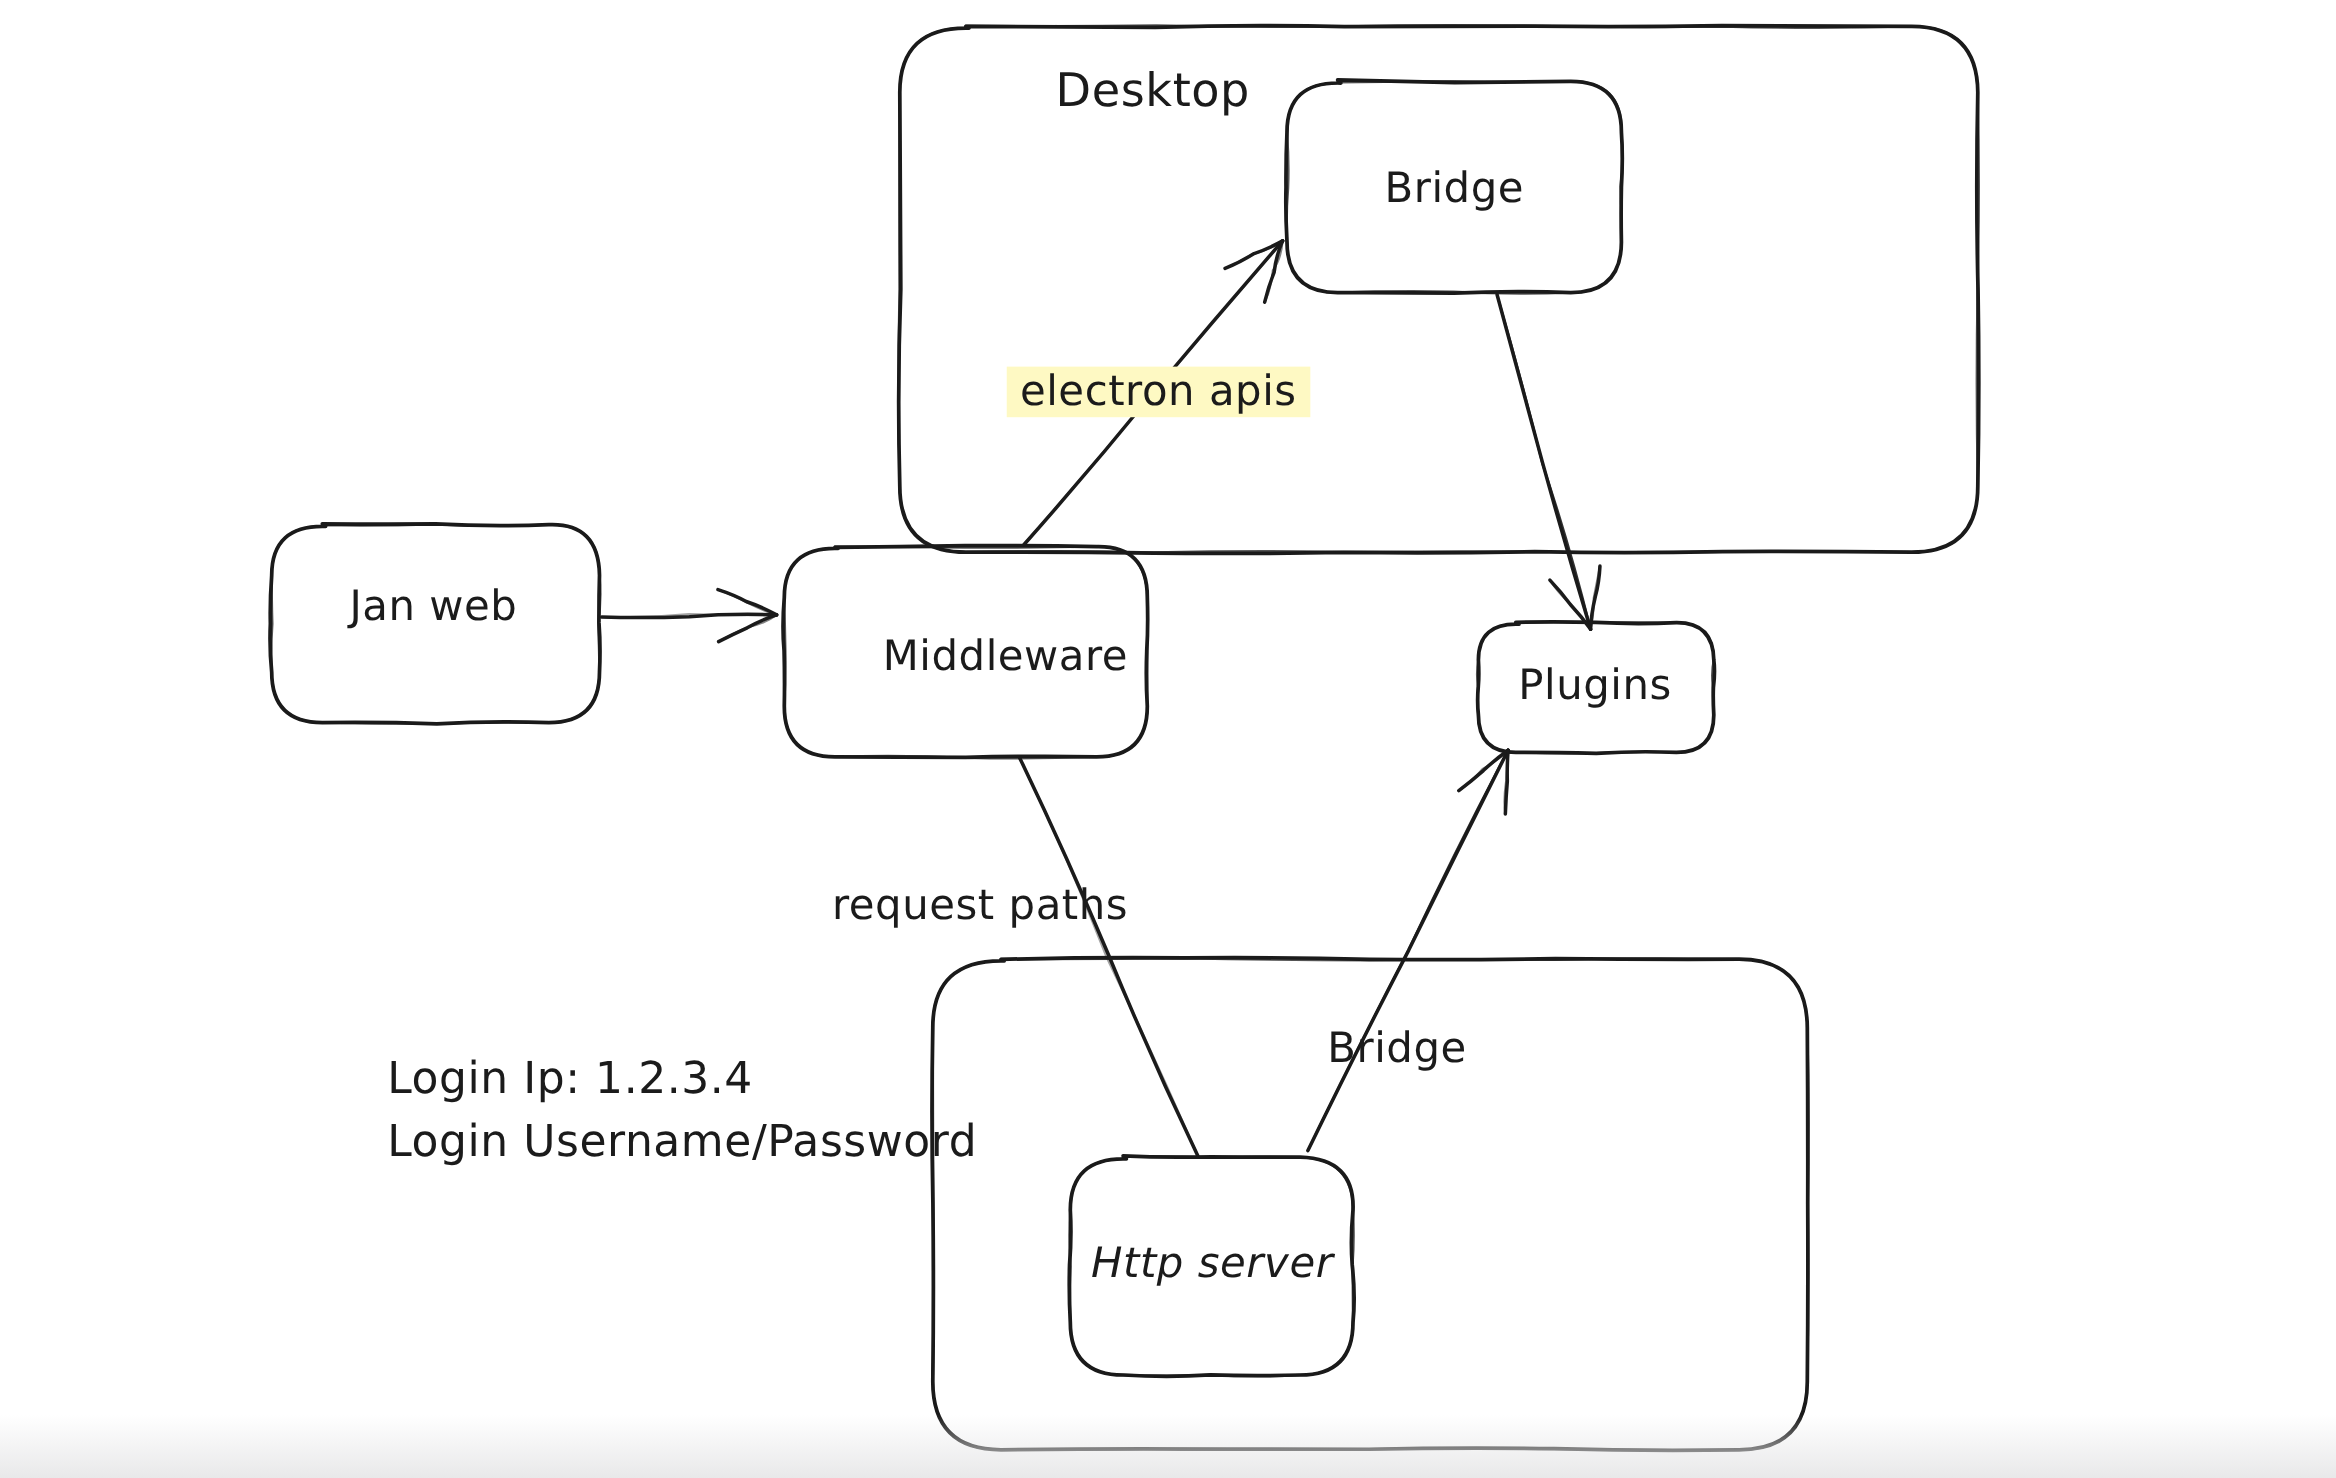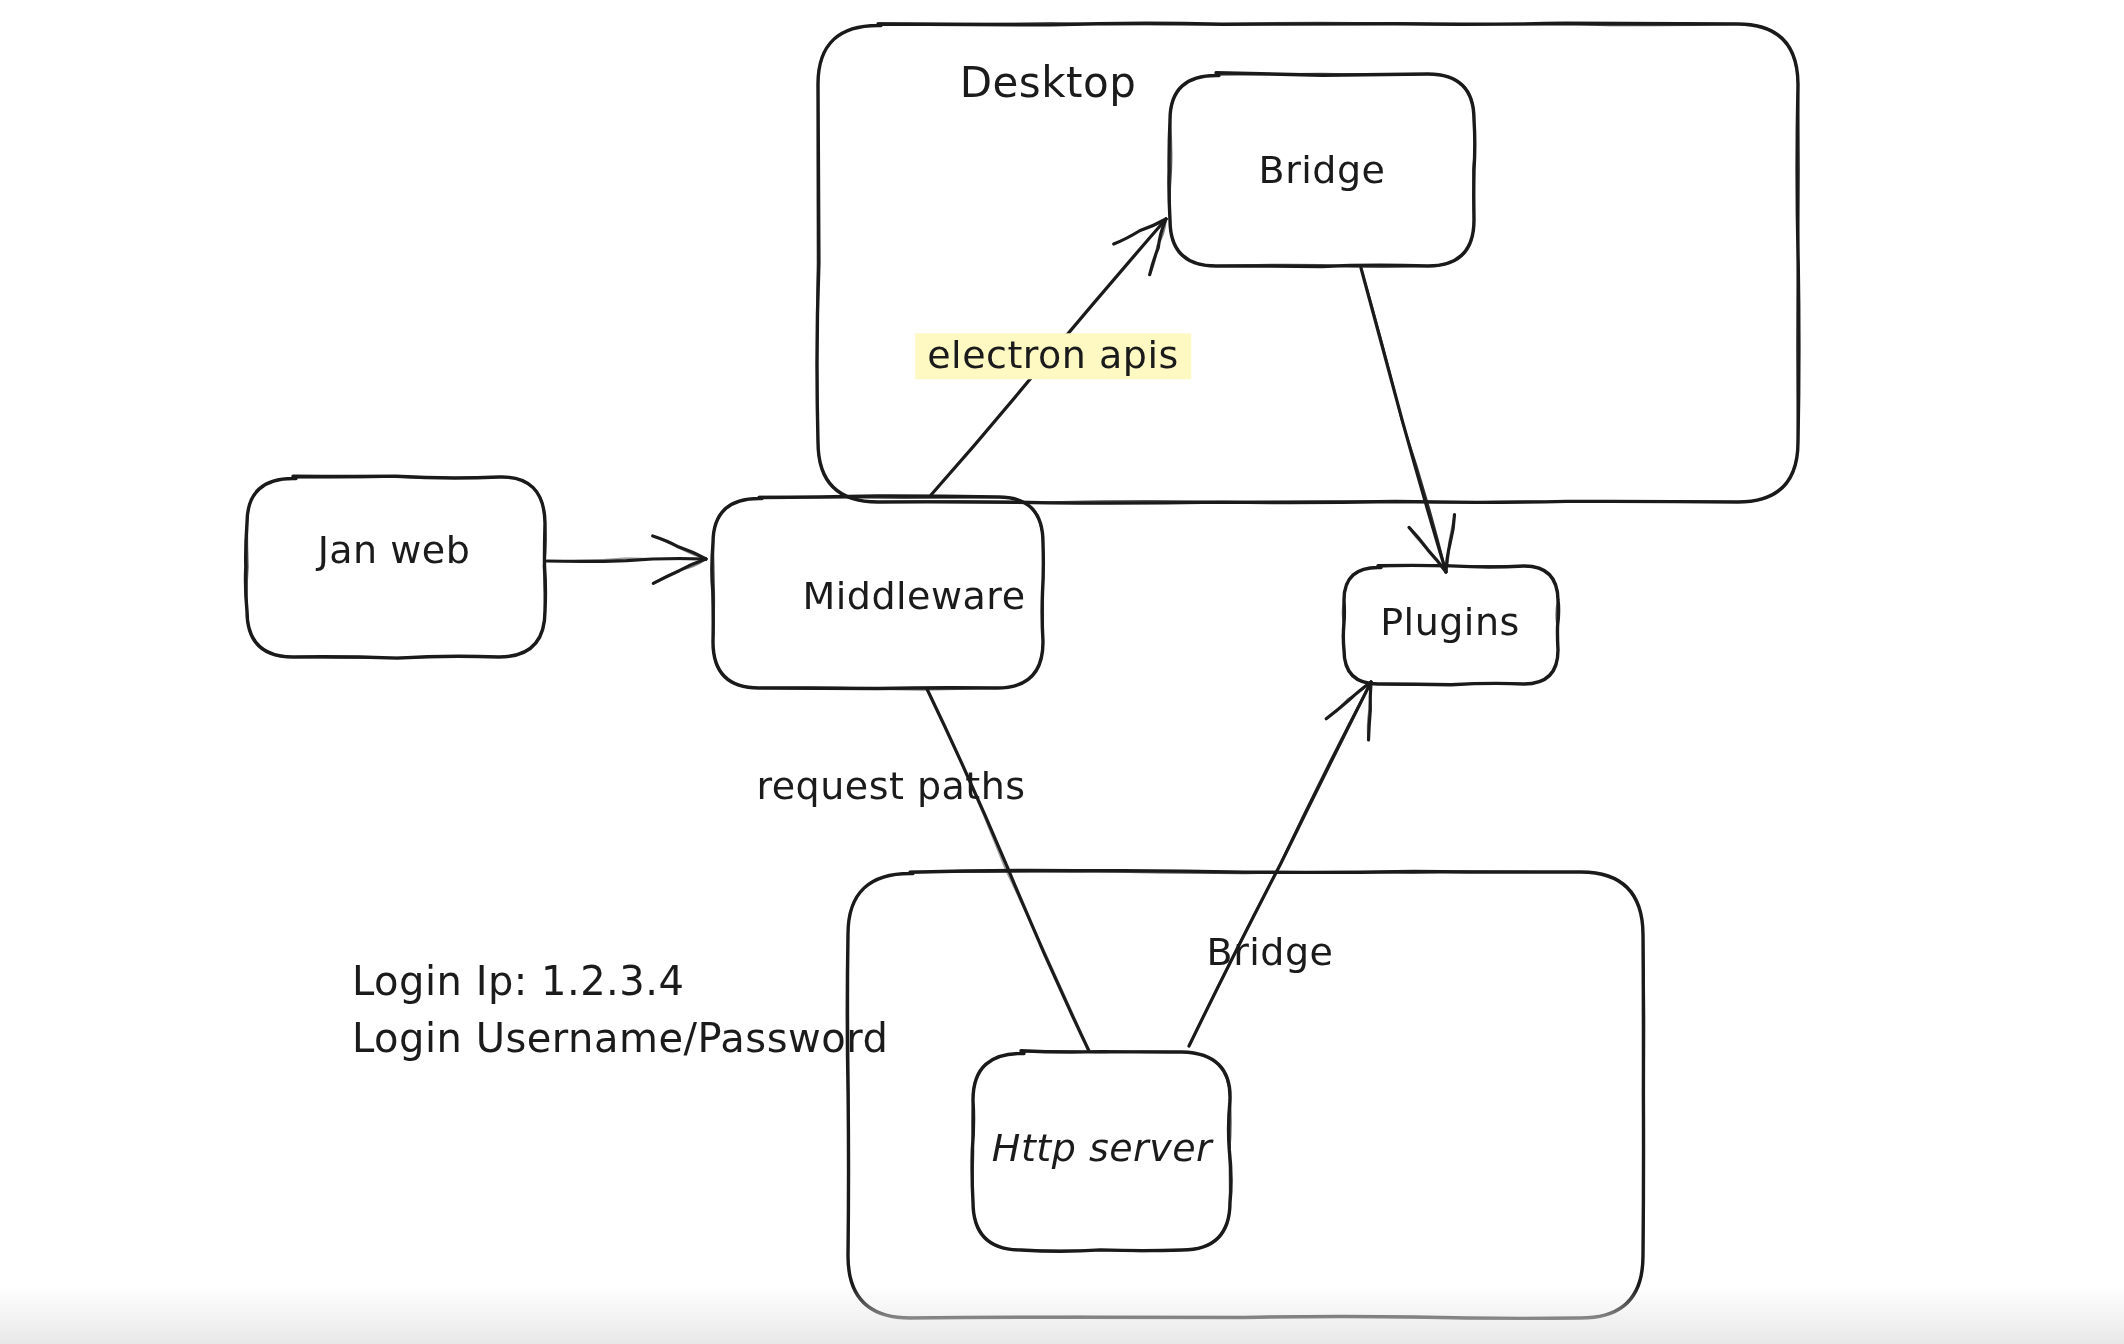--- a/index.html
+++ b/index.html
@@ -112,20 +112,20 @@
     <div class="lbl ctr-lbl" style="left: 1048px; top: 84px;">Desktop</div>
     <div class="lbl cloud-lbl" style="left: 1270px; top: 954px;">Bridge</div>
 
     <div class="lbl" style="left: 394px; top: 552px; text-align: right;">Jan web</div>
     <div class="lbl" style="left: 914px; top: 598px;">Middleware</div>
     <div class="lbl" style="left: 1322px; top: 172px;">Bridge</div>
     <div class="lbl" style="left: 1450px; top: 624px;">Plugins</div>
     <div class="lbl" style="left: 1102px; top: 1150px; font-style: italic;">Http server</div>
 
     <div class="lbl edge-lbl bg" style="left: 1053px; top: 357px;">electron apis</div>
-    <div class="lbl edge-lbl" style="left: 891px; top: 788px;">request paths</div>
+    <div class="lbl edge-lbl" style="left: 891px; top: 824px;">request paths</div>
 
     <div class="lbl ann" style="left: 352px; top: 982px;">Login Ip: 1.2.3.4</div>
     <div class="lbl ann" style="left: 352px; top: 1039px;">Login Username/Password</div>
   </div>
 
   <div class="fade"></div>
 </div>
 
 </body></html>

